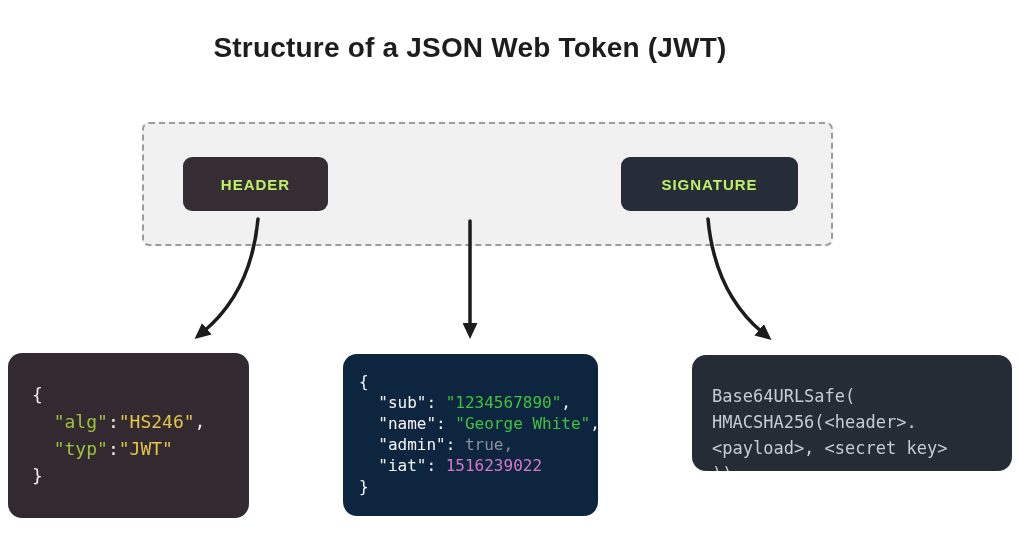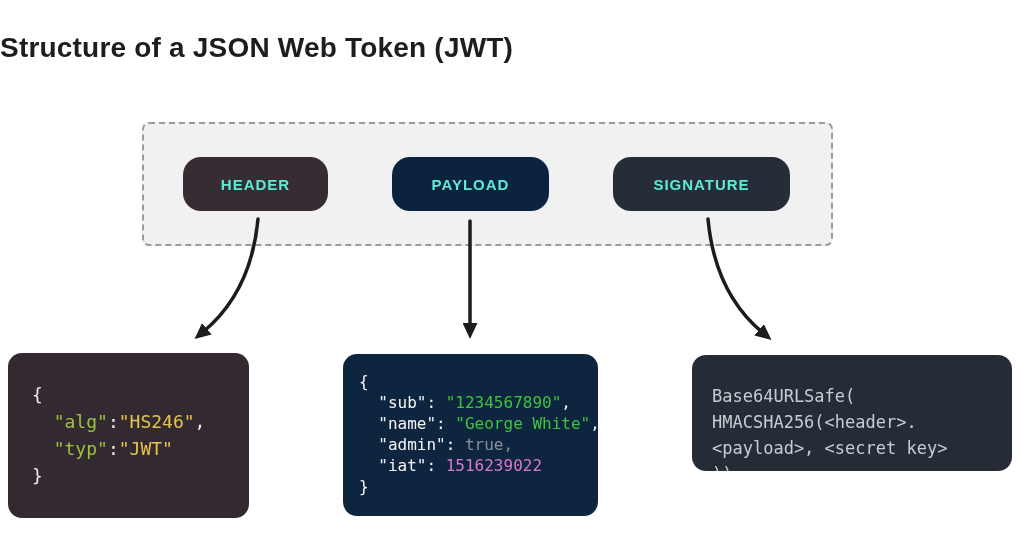--- a/index.html
+++ b/index.html
@@ -13,45 +13,46 @@
     width: 1020px;
     height: 539px;
     background: #ffffff;
     overflow: hidden;
   }
   .title {
     position: absolute;
     top: 32px;
     left: 0;
     width: 940px;
+    text-align: center;
     font-size: 28px;
     font-weight: 700;
     color: #1d1d1f;
     letter-spacing: 0.2px;
   }
   .panel {
     position: absolute;
     left: 142px;
     top: 122px;
     width: 691px;
     height: 124px;
     box-sizing: border-box;
     background: #f1f1f2;
     border: 2px dashed #9b9b9b;
     border-radius: 7px;
   }
   .chip {
     position: absolute;
     top: 157px;
     height: 54px;
-    border-radius: 18px;
+    border-radius: 9px;
     display: flex;
     align-items: center;
     justify-content: center;
-    color: #5eead4;
+    color: #bef264;
     font-weight: 700;
     font-size: 15px;
     letter-spacing: 1px;
   }
   .chip-header    { left: 183px; width: 145px; }
   .chip-payload   { left: 392px; width: 157px; }
   .chip-signature { left: 613px; width: 177px; }
   .arrows-svg {
     position: absolute;
     left: 0;
@@ -90,24 +91,21 @@
 
 <div class="canvas">
 
   <div class="title">Structure of a JSON Web Token (JWT)</div>
 
   <div class="panel" style="background: rgb(241, 241, 242); border-color: rgb(155, 155, 155);"></div>
 
   <div class="chip chip-header" style="background: rgb(54, 44, 52);">
     <span>HEADER</span>
   </div>
-  <div class="chip chip-payload" style="background: rgb(12, 35, 64);">
-    <span>PAYLOAD</span>
-  </div>
-  <div class="chip chip-signature" style="background: rgb(39, 45, 56);">
+  <div class="chip chip-signature" style="background: rgb(39, 45, 56); margin-left: 8px;">
     <span>SIGNATURE</span>
   </div>
 
   <svg class="arrows-svg" viewBox="0 0 1020 539" xmlns="http://www.w3.org/2000/svg">
     <defs>
       <marker id="ah" markerUnits="userSpaceOnUse" markerWidth="16" markerHeight="15" viewBox="0 0 16 15" refX="5" refY="7.5" orient="auto">
         <path d="M0,0 L16,7.5 L0,15 Z" class="arrow-head" fill="#1c1c1c"></path>
       </marker>
     </defs>
     <path class="arrow-path" d="M 258 219 C 254 262 238 303 203 332" fill="none" stroke-width="3.5" stroke-linecap="round" marker-end="url(#ah)" stroke="#1c1c1c"></path>

